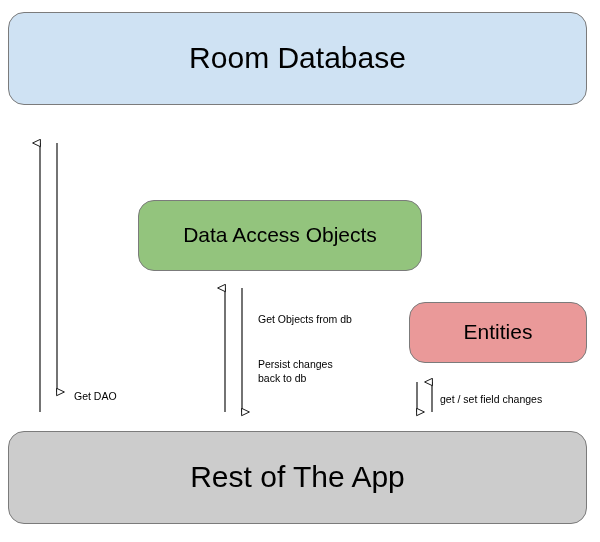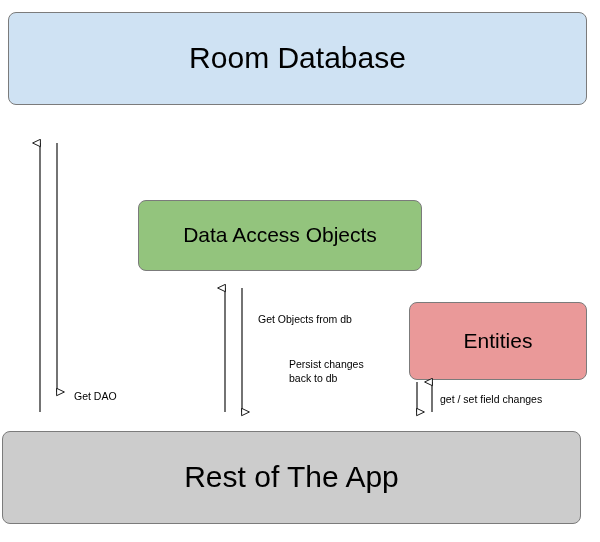--- a/index.html
+++ b/index.html
@@ -12,21 +12,21 @@
     width: 600px;
     height: 542px;
     background: #ffffff;
     font-family: "Liberation Sans", sans-serif;
     overflow: hidden;
   }
   .node {
     position: absolute;
     box-sizing: border-box;
     border: 1px solid #7b7b7b;
-    border-radius: 8px;
+    border-radius: 16px;
     display: flex;
     align-items: center;
     justify-content: center;
     text-align: center;
     color: #000000;
   }
   .node-label {
     line-height: 1.15;
     color: #000000;
   }
@@ -43,26 +43,26 @@
     top: 200px;
     width: 284px;
     height: 71px;
   }
   #node-dao .node-label { font-size: 21px; }
 
   #node-entities {
     left: 409px;
     top: 302px;
     width: 178px;
-    height: 78px;
+    height: 61px;
   }
   #node-entities .node-label { font-size: 21px; }
 
   #node-rest-of-app {
-    left: 2px;
+    left: 8px;
     top: 431px;
     width: 579px;
     height: 93px;
   }
   #node-rest-of-app .node-label { font-size: 30px; }
 
   .edge-layer {
     position: absolute;
     left: 0;
     top: 0;
@@ -72,21 +72,21 @@
   }
   .edge-label {
     position: absolute;
     font-size: 10.5px;
     color: #000000;
     white-space: pre;
     line-height: 1.32;
   }
   #label-get-dao { left: 74px; top: 390px; }
   #label-get-entities { left: 258px; top: 313px; }
-  #label-persist { left: 258px; top: 358px; margin-left: 31px; }
+  #label-persist { left: 258px; top: 358px; }
   #label-get-set { left: 440px; top: 393px; }
 </style>
 </head>
 <body>
 
 <div id="diagram-root">
 
   <div class="node" id="node-room-database" style="background:#cfe2f3;">
     <span class="node-label">Room Database</span>
   </div>

